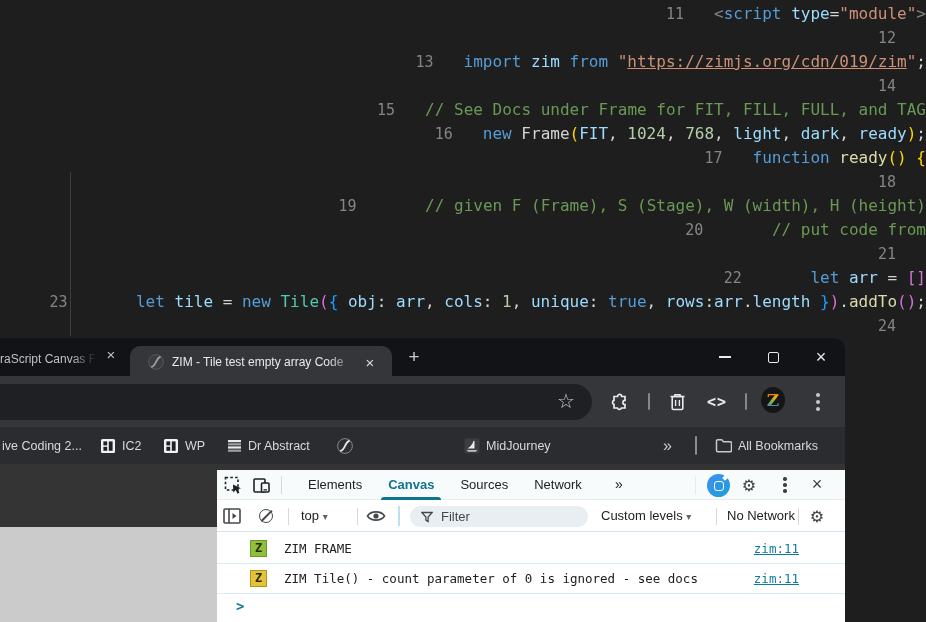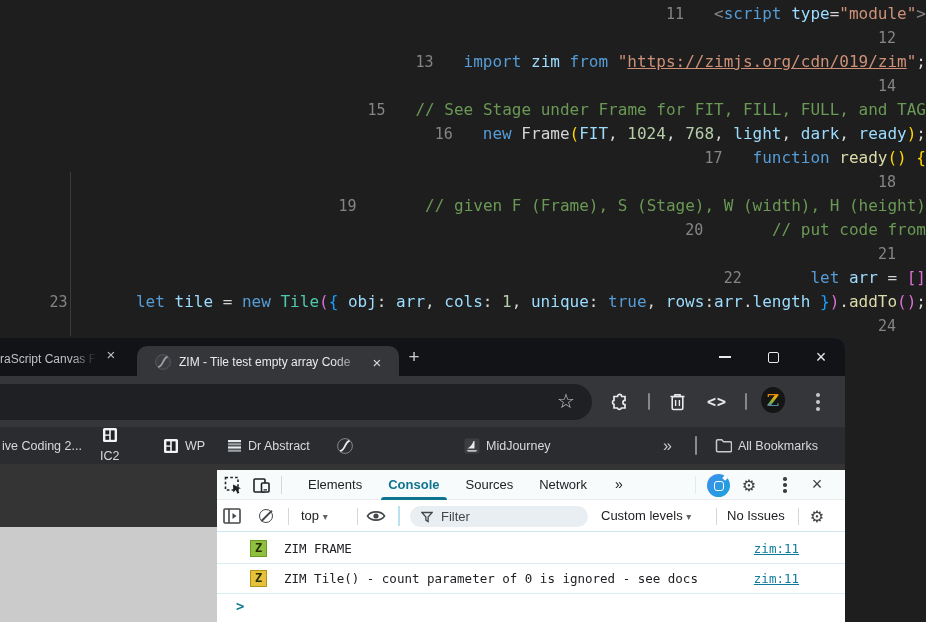--- a/index.html
+++ b/index.html
@@ -19,21 +19,21 @@
   .browser { position:absolute; left:0; top:338px; width:845px; height:284px; background:#0c4a6e;
              border-top-right-radius:10px; overflow:hidden; }
 
   
   .tabstrip { position:absolute; left:0; top:0; width:845px; height:38px; background:#121316; }
   .tab-inactive { position:absolute; left:0; top:9px; height:24px; color:#bdc1c6; font-size:12px; }
   .tab-inactive .tlabel { display:inline-block; max-width:96px; overflow:hidden; white-space:nowrap; vertical-align:middle; line-height:24px;
       -webkit-mask-image:linear-gradient(90deg,#000 75%,transparent); mask-image:linear-gradient(90deg,#000 75%,transparent); }
   .tab-inactive .tclose { position:absolute; left:103px; top:0px; width:16px; height:16px; line-height:15px; text-align:center; font-size:15px; color:#bdc1c6; }
   .tab-active { position:absolute; left:130px; top:8px; width:262px; height:33px; background:#35363a;
-                border-radius:10px 10px 0 0; color:#e8eaed; font-size:12px;margin-left:7px; }
+                border-radius:10px 10px 0 0; color:#e8eaed; font-size:12px; }
   .tab-active .fav { position:absolute; left:18px; top:8px; width:16px; height:16px; }
   .tab-active .tlabel { position:absolute; left:42px; top:0; right:32px; line-height:33px; overflow:hidden; white-space:nowrap;
       -webkit-mask-image:linear-gradient(90deg,#000 82%,transparent); mask-image:linear-gradient(90deg,#000 82%,transparent); }
   .tab-active .tclose { position:absolute; right:14px; top:9px; width:16px; height:16px; line-height:15px; text-align:center; font-size:15px; color:#dadce0; }
   .newtab { position:absolute; left:402px; top:7px; width:24px; height:24px; color:#c7cacd; font-size:19px; line-height:23px; text-align:center; }
   .wincontrols { position:absolute; right:0; top:0; height:38px; display:flex; align-items:center; }
   .wc { width:48px; height:38px; display:flex; align-items:center; justify-content:center; color:#e8eaed; }
   .wc-min i { display:block; width:12px; height:1.5px; background:#e8eaed; }
   .wc-max i { display:block; width:11px; height:11px; border:1.5px solid #e8eaed; border-radius:2px; }
   .wc-close { font-size:18px; font-weight:400; }
@@ -107,21 +107,21 @@
 <body>
 
 <div class="screen">
 
   <div class="editor">
     <div>
         <div class="code-line"><span class="ln">11</span><span class="code"><span style="color: rgb(128, 128, 128);">&lt;</span><span style="color: rgb(86, 156, 214);">script</span><span style="color: rgb(212, 212, 212);"> </span><span style="color: rgb(156, 220, 254);">type</span><span style="color: rgb(212, 212, 212);">=</span><span style="color: rgb(206, 145, 120);">"module"</span><span style="color: rgb(128, 128, 128);">&gt;</span></span></div>
         <div class="code-line"><span class="ln">12</span><span class="code"></span></div>
         <div class="code-line"><span class="ln">13</span><span class="code"><span style="color: rgb(86, 156, 214);">import </span><span style="color: rgb(156, 220, 254);">zim</span><span style="color: rgb(86, 156, 214);"> from </span><span style="color: rgb(206, 145, 120);">"</span><span style="color: rgb(206, 145, 120); text-decoration: underline;">https://zimjs.org/cdn/019/zim</span><span style="color: rgb(206, 145, 120);">"</span><span style="color: rgb(212, 212, 212);">;</span></span></div>
         <div class="code-line"><span class="ln">14</span><span class="code"></span></div>
-        <div class="code-line"><span class="ln">15</span><span class="code"><span style="color: rgb(106, 153, 85);">// See Stage under Frame for FIT, FILL, FULL, and TAG</span></span></div>
+        <div class="code-line"><span class="ln">15</span><span class="code"><span style="color: rgb(106, 153, 85);">// See Docs under Frame for FIT, FILL, FULL, and TAG</span></span></div>
         <div class="code-line"><span class="ln">16</span><span class="code"><span style="color: rgb(86, 156, 214);">new </span><span style="color: rgb(212, 212, 212);">Frame</span><span style="color: rgb(255, 215, 0);">(</span><span style="color: rgb(156, 220, 254);">FIT</span><span style="color: rgb(212, 212, 212);">, </span><span style="color: rgb(181, 206, 168);">1024</span><span style="color: rgb(212, 212, 212);">, </span><span style="color: rgb(181, 206, 168);">768</span><span style="color: rgb(212, 212, 212);">, </span><span style="color: rgb(156, 220, 254);">light</span><span style="color: rgb(212, 212, 212);">, </span><span style="color: rgb(156, 220, 254);">dark</span><span style="color: rgb(212, 212, 212);">, </span><span style="color: rgb(156, 220, 254);">ready</span><span style="color: rgb(255, 215, 0);">)</span><span style="color: rgb(212, 212, 212);">;</span></span></div>
         <div class="code-line"><span class="ln">17</span><span class="code"><span style="color: rgb(86, 156, 214);">function </span><span style="color: rgb(220, 220, 170);">ready</span><span style="color: rgb(255, 215, 0);">()</span><span style="color: rgb(212, 212, 212);"> </span><span style="color: rgb(255, 215, 0);">{</span></span></div>
         <div class="code-line"><span class="ln">18</span><span class="code"></span></div>
         <div class="code-line"><span class="ln">19</span><span class="code"><span style="color: rgb(212, 212, 212);">    </span><span style="color: rgb(106, 153, 85);">// given F (Frame), S (Stage), W (width), H (height)</span></span></div>
         <div class="code-line"><span class="ln">20</span><span class="code"><span style="color: rgb(212, 212, 212);">    </span><span style="color: rgb(106, 153, 85);">// put code from</span></span></div>
         <div class="code-line"><span class="ln">21</span><span class="code"></span></div>
         <div class="code-line"><span class="ln">22</span><span class="code"><span style="color: rgb(212, 212, 212);">    </span><span style="color: rgb(86, 156, 214);">let </span><span style="color: rgb(156, 220, 254);">arr</span><span style="color: rgb(212, 212, 212);"> = </span><span style="color: rgb(218, 112, 214);">[]</span></span></div>
         <div class="code-line"><span class="ln">23</span><span class="code"><span style="color: rgb(212, 212, 212);">    </span><span style="color: rgb(86, 156, 214);">let </span><span style="color: rgb(156, 220, 254);">tile</span><span style="color: rgb(212, 212, 212);"> = </span><span style="color: rgb(86, 156, 214);">new </span><span style="color: rgb(78, 201, 176);">Tile</span><span style="color: rgb(218, 112, 214);">(</span><span style="color: rgb(23, 159, 255);">{</span><span style="color: rgb(212, 212, 212);"> </span><span style="color: rgb(156, 220, 254);">obj</span><span style="color: rgb(212, 212, 212);">: </span><span style="color: rgb(156, 220, 254);">arr</span><span style="color: rgb(212, 212, 212);">, </span><span style="color: rgb(156, 220, 254);">cols</span><span style="color: rgb(212, 212, 212);">: </span><span style="color: rgb(181, 206, 168);">1</span><span style="color: rgb(212, 212, 212);">, </span><span style="color: rgb(156, 220, 254);">unique</span><span style="color: rgb(212, 212, 212);">: </span><span style="color: rgb(86, 156, 214);">true</span><span style="color: rgb(212, 212, 212);">, </span><span style="color: rgb(156, 220, 254);">rows</span><span style="color: rgb(212, 212, 212);">:</span><span style="color: rgb(156, 220, 254);">arr</span><span style="color: rgb(212, 212, 212);">.</span><span style="color: rgb(156, 220, 254);">length</span><span style="color: rgb(212, 212, 212);"> </span><span style="color: rgb(23, 159, 255);">}</span><span style="color: rgb(218, 112, 214);">)</span><span style="color: rgb(212, 212, 212);">.</span><span style="color: rgb(220, 220, 170);">addTo</span><span style="color: rgb(218, 112, 214);">()</span><span style="color: rgb(212, 212, 212);">;</span></span></div>
         <div class="code-line"><span class="ln">24</span><span class="code"></span></div>
       </div>
@@ -185,21 +185,21 @@
       </div>
       <div class="tb-icon" style="left:806px;">
           <span class="kebab"></span>
         </div>
     </div>
 
     <div class="bookmarks">
       <div class="bm" style="left:2px;">
         <span>ive Coding 2...</span>
       </div>
-      <div class="bm" style="left:100px;flex-direction:column;">
+      <div class="bm" style="left:100px;">
         <span>
           <svg width="16" height="16" viewBox="0 0 16 16">
               <rect x="1" y="1" width="14" height="14" rx="1.5" fill="#f1f3f4"></rect>
               <rect x="3.4" y="3.4" width="3.8" height="4" fill="#202124"></rect>
               <rect x="3.4" y="8.8" width="3.8" height="4" fill="#202124"></rect>
               <rect x="8.8" y="3.4" width="3.8" height="9.4" fill="#202124"></rect>
             </svg>
         </span>
         <span>IC2</span>
       </div>
@@ -270,21 +270,21 @@
         <div class="dt-icon" style="left:34px;">
           <svg width="19" height="19" viewBox="0 0 19 19">
             <rect x="2" y="3" width="11" height="13" rx="1" fill="none" stroke="#202124" stroke-width="1.6"></rect>
             <rect x="9.5" y="7" width="7.5" height="9" rx="1" fill="#f8fbfc" stroke="#202124" stroke-width="1.6"></rect>
             <path d="M11.5 13.8 h3.5" stroke="#202124" stroke-width="1.3"></path>
           </svg>
         </div>
         <div class="dt-divider" style="left:64px;"></div>
         <div class="dt-tabs">
           <span class="dt-tab">Elements</span>
-          <span class="dt-tab active">Console</span>
+          <span class="dt-tab active">Canvas</span>
           <span class="dt-tab">Sources</span>
           <span class="dt-tab">Network</span>
         </div>
         <div class="dt-more">»</div>
         <div class="dt-divider" style="left:478px; background:#e0ecf1;"></div>
         <div class="ai-icon">
             <i></i>
             <b></b>
           </div>
         <div class="dt-icon" style="left:522px;">
@@ -324,21 +324,21 @@
             <svg width="12" height="12" viewBox="0 0 12 12">
                 <path d="M0.8 1.5 h10.4 l-4.1 4.6 v4.4 l-2.2 -1.4 v-3 Z" fill="none" stroke="#44474a" stroke-width="1.3"></path>
               </svg>
           </span>
           <span>Filter</span>
         </div>
         <div class="ct-label" style="left:384px;">
           <span>Custom levels</span> <span class="ct-tri">▾</span>
         </div>
         <div class="dt-vdiv" style="left:499px;"></div>
-        <div class="ct-label" style="left:510px;">No Issues</div>
+        <div class="ct-label" style="left:510px;">No Network</div>
         <div class="dt-vdiv" style="left:581px;"></div>
         <div class="ct-icon" style="left:590px;">
           <span class="gear">⚙</span>
         </div>
       </div>
 
       <div class="console-area">
         <div class="msg-row" style="top:2px;">
           <span class="badge" style="background: rgb(143, 191, 63); border-color: rgb(109, 155, 33);">Z</span>
           <span class="msg-text">ZIM FRAME</span>

